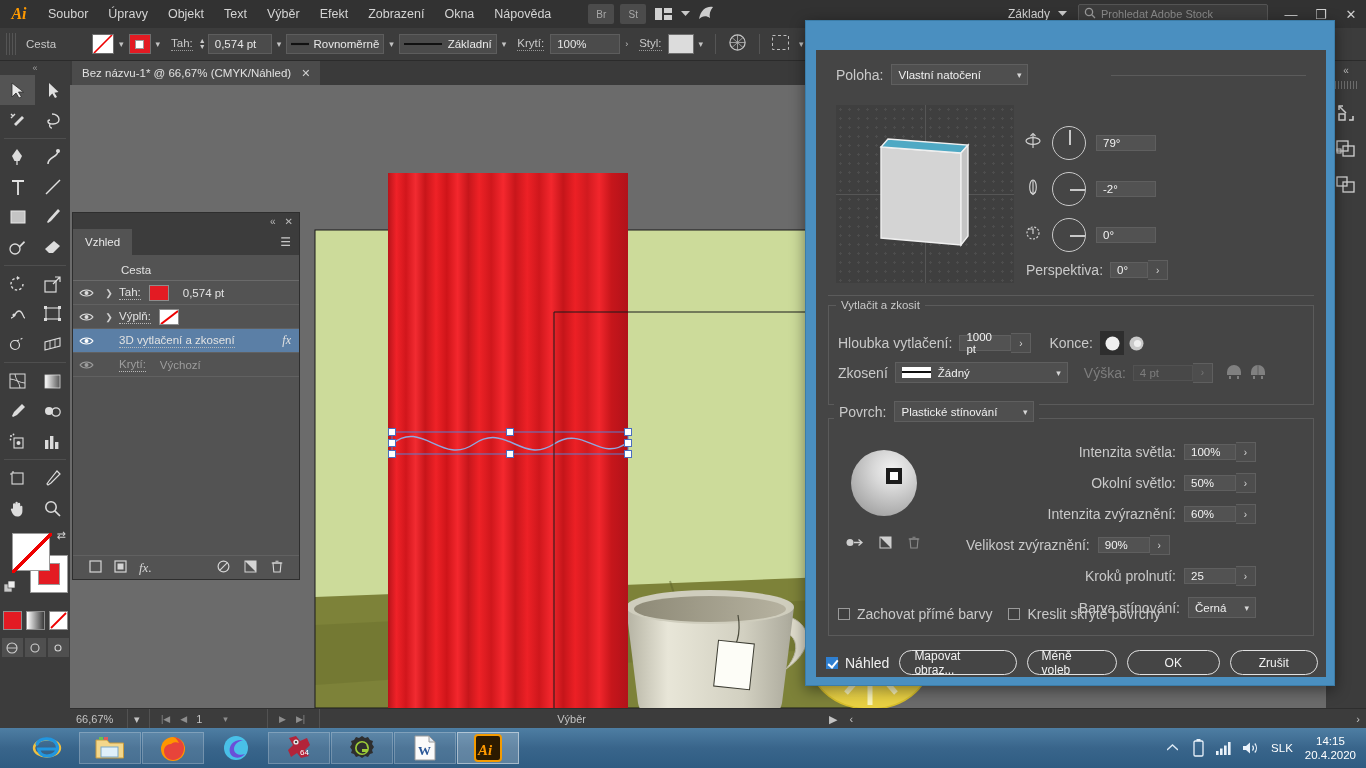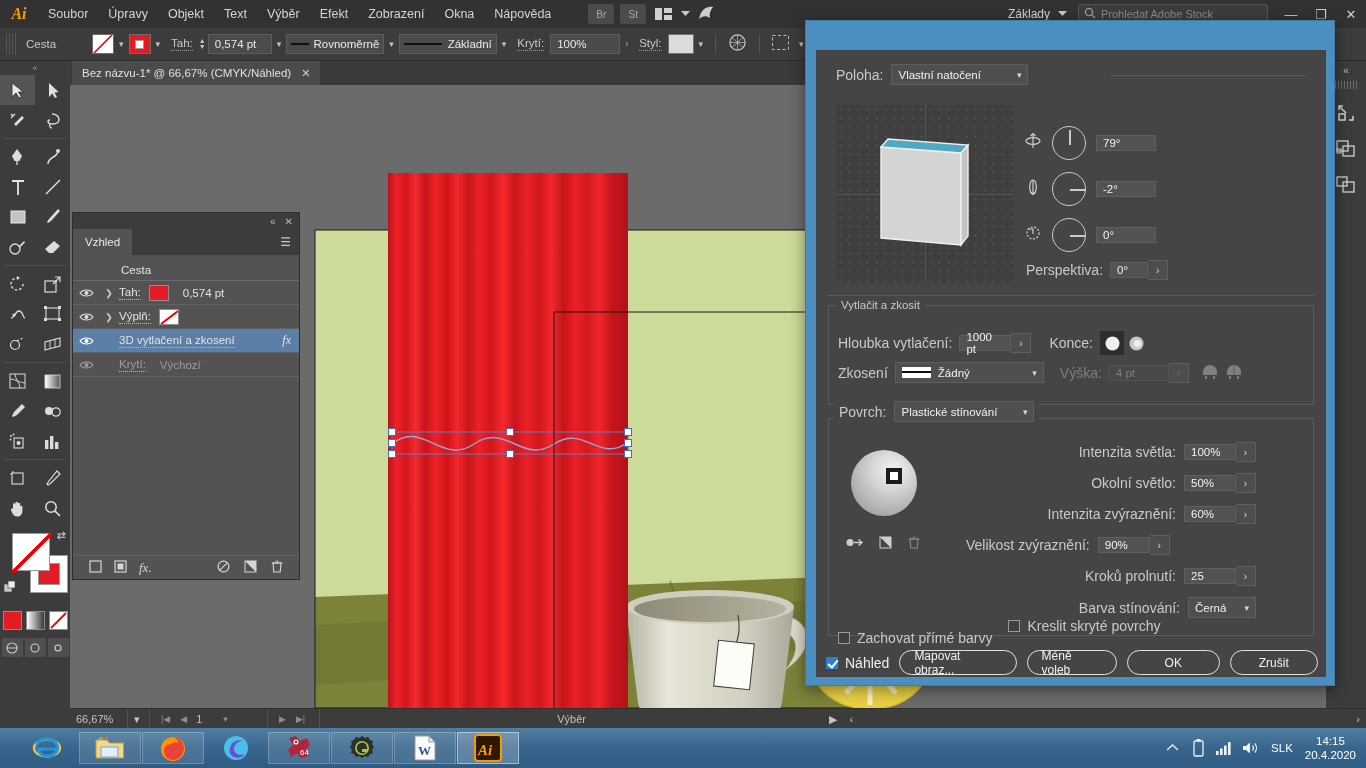--- a/index.html
+++ b/index.html
@@ -904,21 +904,21 @@
         <span class="capbtn">
           <svg width="17" height="17" viewBox="0 0 17 17">
               <circle cx="8.5" cy="8.5" r="7" fill="#c9c9c9"></circle>
               <circle cx="9.5" cy="8.5" r="3.6" fill="#efefef"></circle>
             </svg>
         </span>
       </div>
 
       <div style="position:absolute; left:22px; top:312px; display:flex; align-items:center;">
         <span class="dl-label" style="margin-right:7px">Zkosení</span>
-        <span class="dd" style="width:149px">
+        <span class="dd" style="width:173px">
           <svg width="29" height="11" viewBox="0 0 29 11" style="margin-right:7px">
               <rect width="29" height="11" fill="#fff"></rect>
               <rect y="4" width="29" height="2" fill="#111"></rect>
             </svg>
           <span>Žádný</span>
           <span class="caret">▾</span>
         </span>
         <span class="dl-label" style="margin-left:16px; margin-right:7px; color:#7d7d7d">Výška:</span>
         <span class="numf disabled" style="width:60px">4 pt</span>
         <span class="stepbtn disabled">›</span>
@@ -1004,21 +1004,21 @@
         <div class="fieldrow" style="justify-content:flex-end;">
           <span class="dl-label" style="margin-right:8px">Barva stínování:</span>
           <span class="dd" style="width:68px">
             <span>Černá</span>
             <span class="caret">▾</span>
           </span>
         </div>
       </div>
 
       <div style="position:absolute; left:22px; top:556px; display:flex; align-items:center; gap:16px;">
-        <span style="display:flex; align-items:center; gap:7px;margin-top:24px;">
+        <span style="display:flex; align-items:center; gap:7px;">
           <span class="chk"></span>
           <span class="dl-label">Zachovat přímé barvy</span>
         </span>
         <span style="display:flex; align-items:center; gap:7px;">
           <span class="chk"></span>
           <span class="dl-label">Kreslit skryté povrchy</span>
         </span>
       </div>
 
       <div style="position:absolute; left:10px; top:600px; width:492px; display:flex; align-items:center; gap:10px;">

